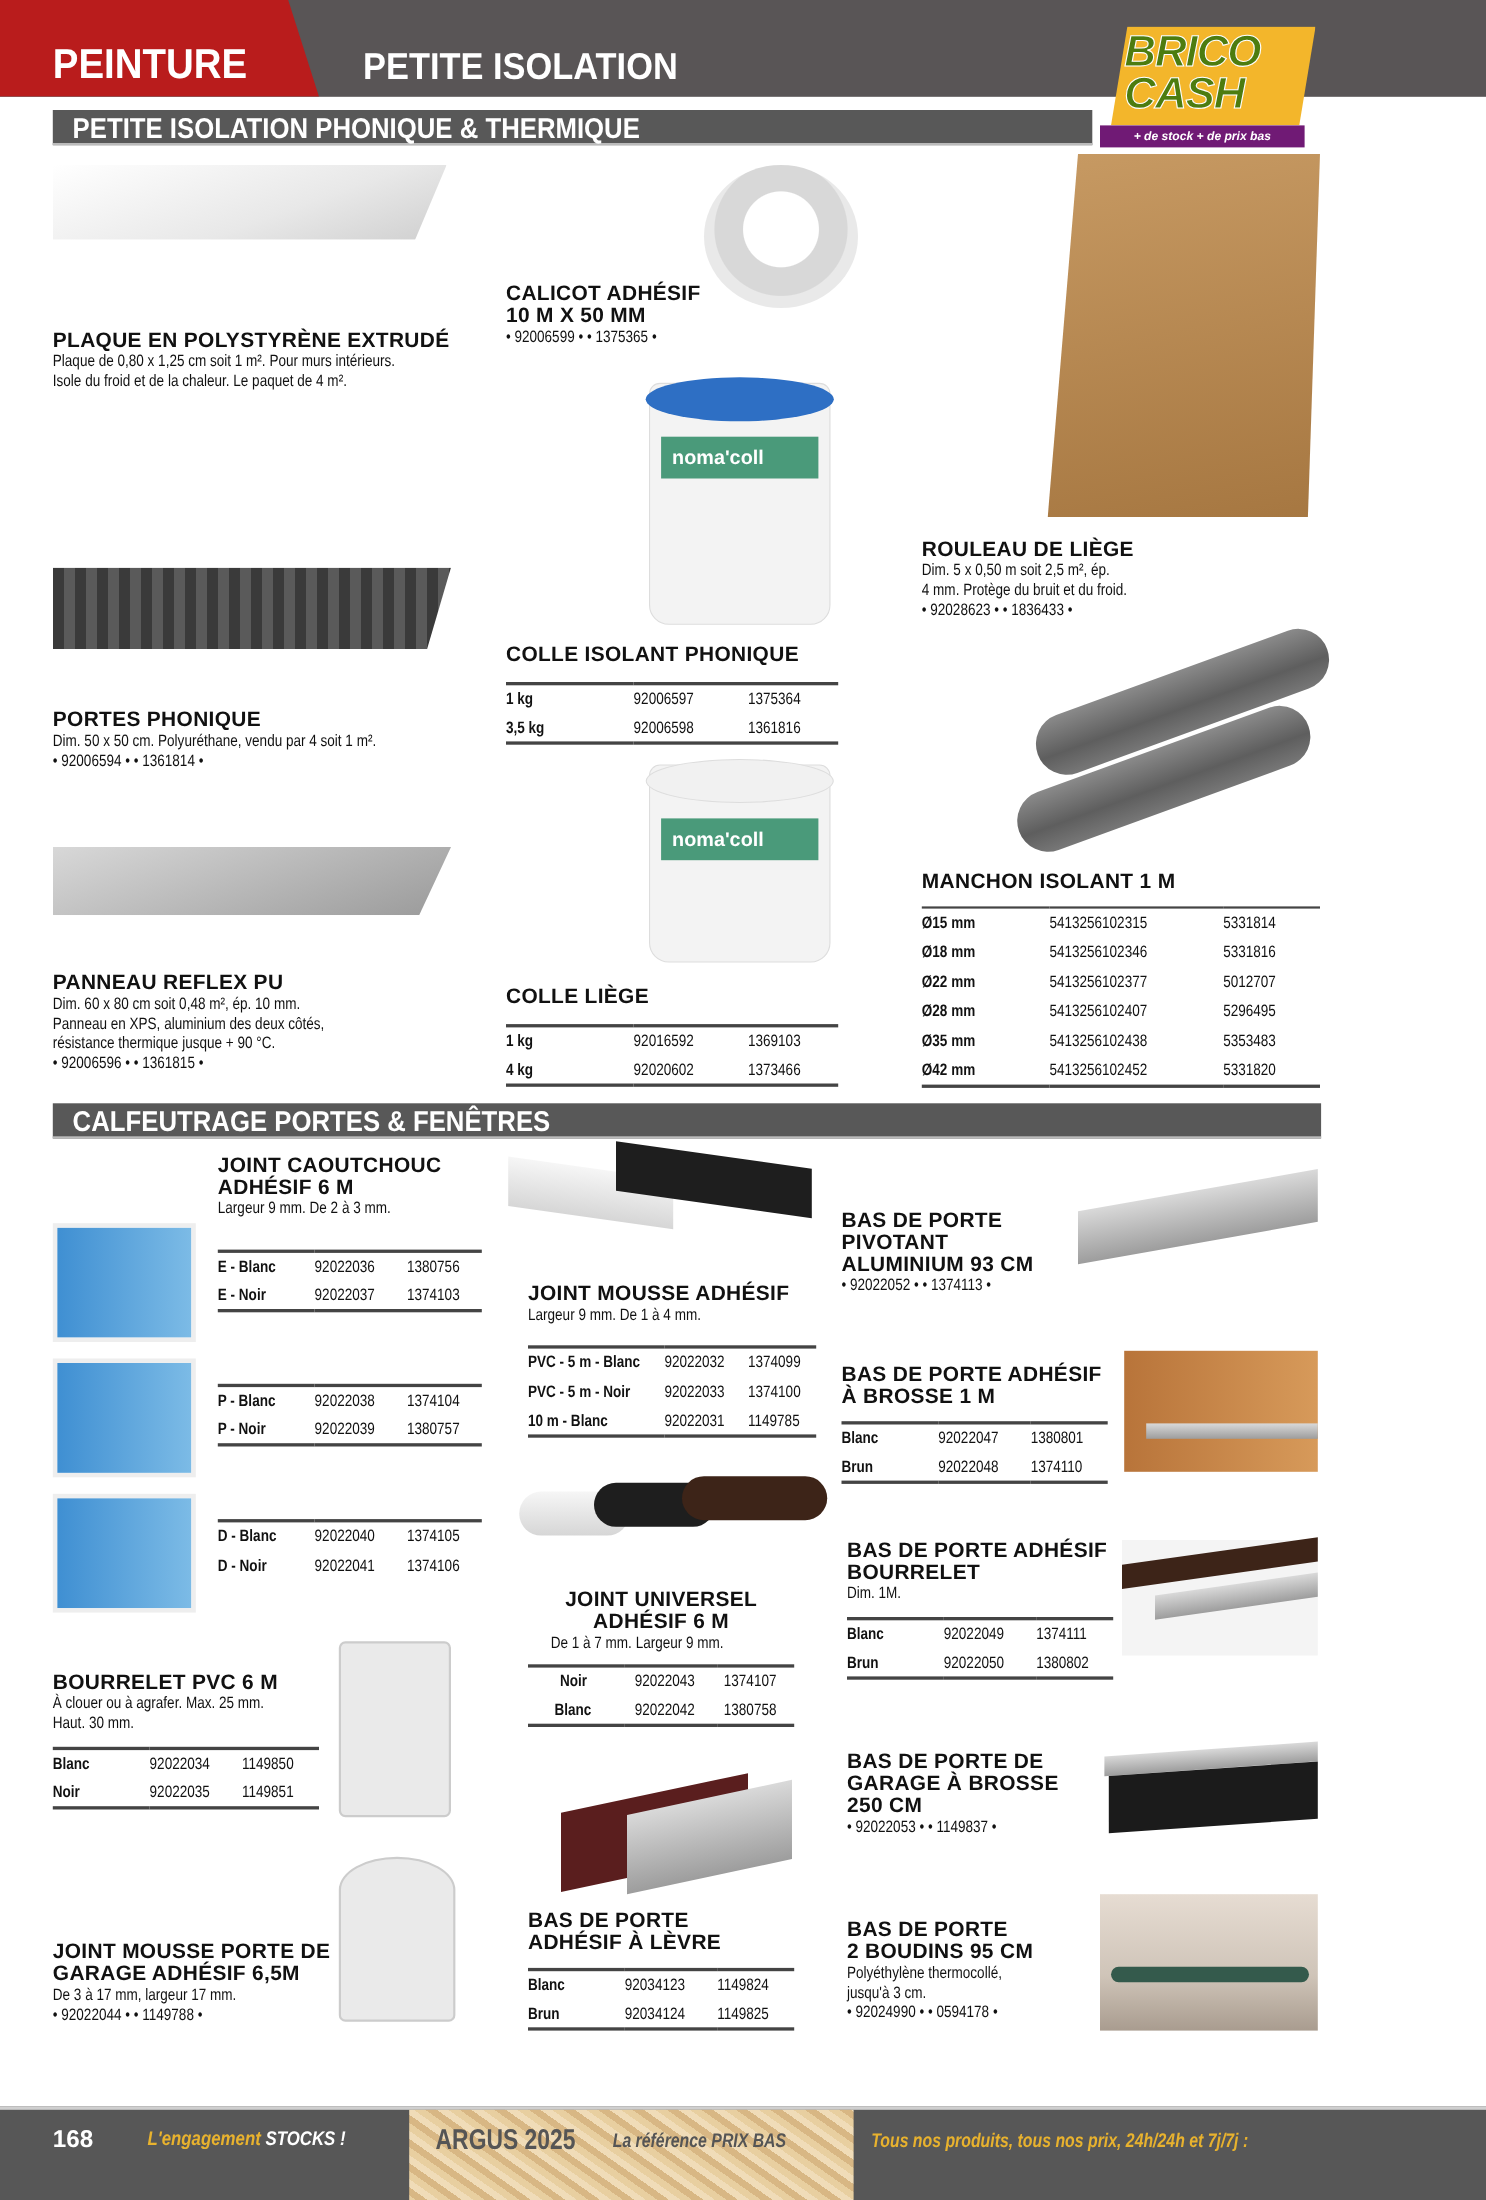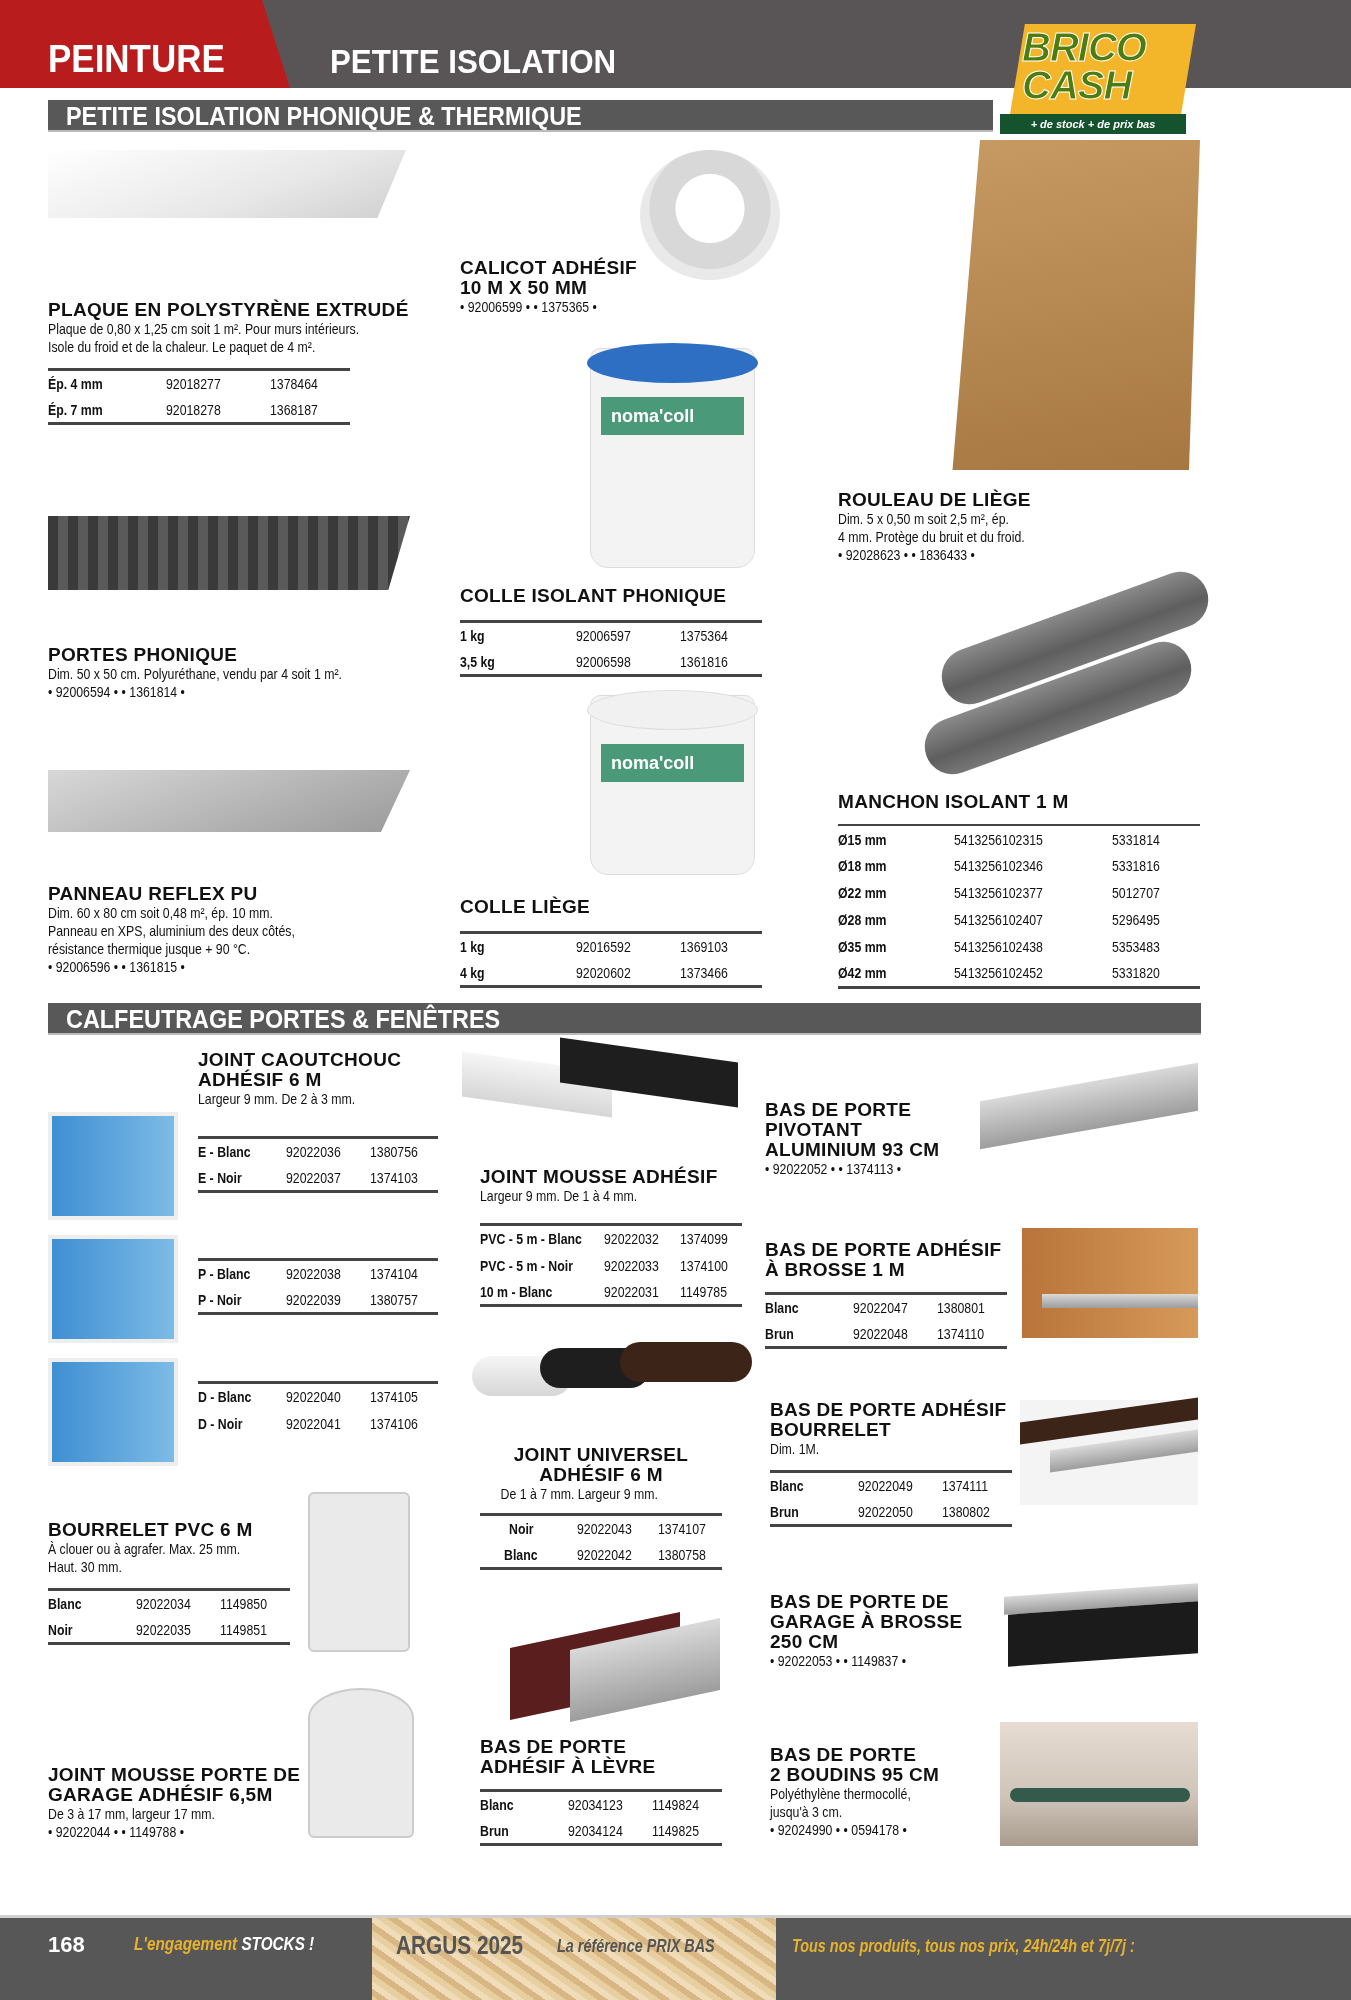--- a/index.html
+++ b/index.html
@@ -13,21 +13,21 @@
                   clip-path: polygon(0 0, 262px 0, 290px 88px, 0 88px); }
   .tab-peinture span { position: absolute; left: 48px; top: 38px; font-size: 38px; font-weight: bold; color: #fff;
                        letter-spacing: 0; transform: scaleX(0.92); transform-origin: left; }
   .cat-title { position: absolute; left: 330px; top: 42px; font-size: 34px; font-weight: bold; color: #fff;
                transform: scaleX(0.92); transform-origin: left; }
   .logo { position: absolute; left: 1000px; top: 24px; width: 196px; height: 112px; }
   .logo .yel { position: absolute; left: 10px; top: 0; width: 186px; height: 90px; background: #f3b62b;
                clip-path: polygon(8% 0, 100% 0, 92% 100%, 0 100%); }
   .logo .brico { position: absolute; left: 22px; top: 4px; font-size: 40px; font-weight: bold; color: #4d7c0f;
                  font-style: italic; letter-spacing: -1px; line-height: 38px; -webkit-text-stroke: 1px #fff; }
-  .logo .tag { position: absolute; left: 0; top: 90px; width: 186px; height: 20px; background: #14532d; color: #fff;
+  .logo .tag { position: absolute; left: 0; top: 90px; width: 186px; height: 20px; background: #701a75; color: #fff;
                font-size: 11px; font-weight: bold; text-align: center; line-height: 20px; font-style: italic; }
 
   .section-bar { position: absolute; left: 48px; height: 32px; background: #585858; border-bottom: 2px solid #bbb;
                  color: #fff; font-weight: bold; font-size: 26px; line-height: 32px; padding-left: 18px; }
   .section-bar span { display: inline-block; transform: scaleX(0.9); transform-origin: left; }
 
   
   .ptitle { font-weight: bold; font-size: 19px; line-height: 20px; letter-spacing: 0.3px; }
   .pdesc { font-size: 15px; line-height: 18px; transform: scaleX(0.82); transform-origin: left; white-space: nowrap; }
   .pref { font-size: 15px; line-height: 18px; transform: scaleX(0.82); transform-origin: left; white-space: nowrap; }
@@ -84,34 +84,20 @@
 
 <div class="section-bar" style="top:100px; width:945px;">
   <span>PETITE ISOLATION PHONIQUE &amp; THERMIQUE</span>
 </div>
 
 <div class="img plaque" style="left:48px; top:150px; width:358px; height:68px;"></div>
 <div class="abs" style="left:48px; top:300px;">
   <div class="ptitle">PLAQUE EN POLYSTYRÈNE EXTRUDÉ</div>
   <div class="pdesc">Plaque de 0,80 x 1,25 cm soit 1 m². Pour murs intérieurs.</div>
   <div class="pdesc">Isole du froid et de la chaleur. Le paquet de 4 m².</div>
-  <table class="ref" style="margin-top:12px; width:302px;">
-    <tbody>
-        <tr>
-          <td class="lbl" style="width:118px;"><span>Ép. 4 mm</span></td>
-          <td style="width:104px;"><span>92018277</span></td>
-          <td><span>1378464</span></td>
-        </tr>
-    <tr>
-          <td class="lbl"><span>Ép. 7 mm</span></td>
-          <td><span>92018278</span></td>
-          <td><span>1368187</span></td>
-        </tr>
-  </tbody>
-    </table>
 </div>
 
 <div class="img tape" style="left:640px; top:150px; width:140px; height:130px;"></div>
 <div class="abs" style="left:460px; top:258px;">
   <div class="ptitle">CALICOT ADHÉSIF</div>
   <div class="ptitle">10 M X 50 MM</div>
   <div class="pref">• 92006599 • • 1375365 •</div>
 </div>
 
 <div class="img cork" style="left:925px; top:140px; width:275px; height:330px;"></div>

